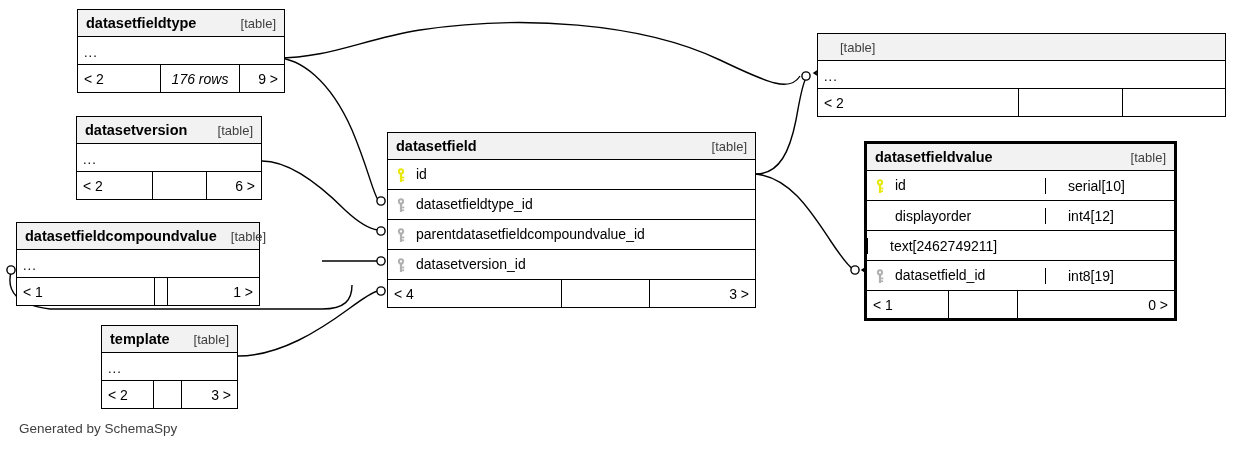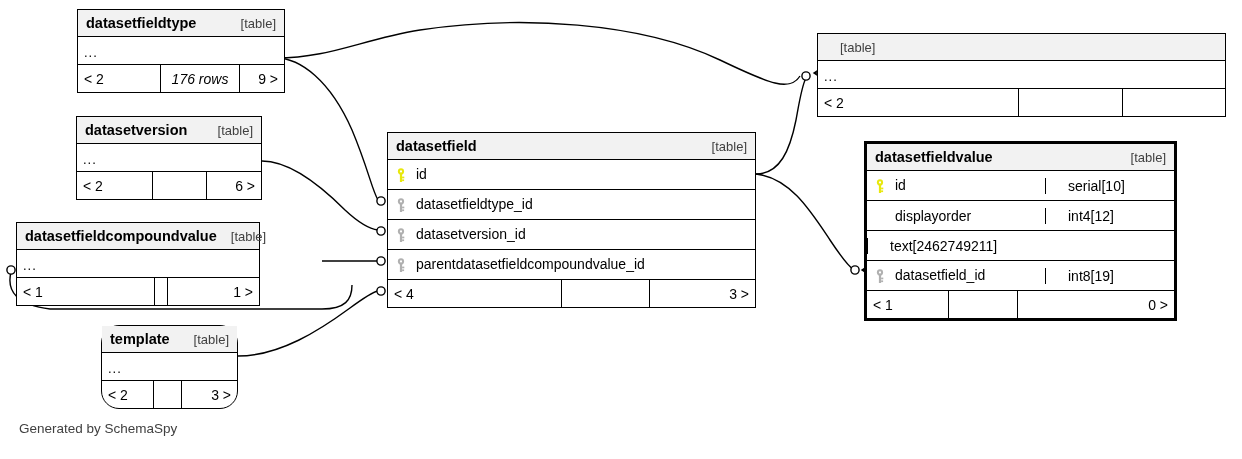--- a/index.html
+++ b/index.html
@@ -225,21 +225,21 @@
           <span class="t-name">datasetfieldcompoundvalue</span>
           <span class="t-tag">[table]</span>
         </div>
         <div class="t-ellipsis">...</div>
         <div class="t-foot">
           <div class="f-cell f-left" style="width:140px">&lt; 1</div>
           <div class="f-cell f-mid" style="flex:1 1 auto"></div>
           <div class="f-cell f-right" style="width:94px">1 &gt;</div>
         </div>
       </div>
-      <div class="table" style="left: 101px; top: 325px; width: 137px; border-radius: 18px;">
+      <div class="table" style="left: 101px; top: 325px; width: 137px;">
         <div class="t-title">
           <span class="t-name">template</span>
           <span class="t-tag">[table]</span>
         </div>
         <div class="t-ellipsis">...</div>
         <div class="t-foot">
           <div class="f-cell f-left" style="width:51px">&lt; 2</div>
           <div class="f-cell f-mid" style="flex:1 1 auto"></div>
           <div class="f-cell f-right" style="width:56px">3 &gt;</div>
         </div>
@@ -276,33 +276,33 @@
           </div>
           <div class="t-row">
             <div class="col-name">
               <span class="keyslot"><svg class="keyicon" width="10" height="15" viewBox="0 0 10 15">
                   <circle cx="5" cy="3.4" r="3.1" fill="#b0b0b0"></circle>
                   <circle cx="5" cy="3.4" r="1.1" fill="#ffffff"></circle>
                   <rect x="3.9" y="5.6" width="2.2" height="8.4" fill="#b0b0b0"></rect>
                   <rect x="6.1" y="8.6" width="2.2" height="1.7" fill="#b0b0b0"></rect>
                   <rect x="6.1" y="11.4" width="2.0" height="1.7" fill="#b0b0b0"></rect>
                 </svg></span>
-              <span>datasetversion_id</span>
+              <span>parentdatasetfieldcompoundvalue_id</span>
             </div>
           </div>
           <div class="t-row">
             <div class="col-name">
               <span class="keyslot"><svg class="keyicon" width="10" height="15" viewBox="0 0 10 15">
                   <circle cx="5" cy="3.4" r="3.1" fill="#b0b0b0"></circle>
                   <circle cx="5" cy="3.4" r="1.1" fill="#ffffff"></circle>
                   <rect x="3.9" y="5.6" width="2.2" height="8.4" fill="#b0b0b0"></rect>
                   <rect x="6.1" y="8.6" width="2.2" height="1.7" fill="#b0b0b0"></rect>
                   <rect x="6.1" y="11.4" width="2.0" height="1.7" fill="#b0b0b0"></rect>
                 </svg></span>
-              <span>parentdatasetfieldcompoundvalue_id</span>
+              <span>datasetversion_id</span>
             </div>
           </div>
         </div>
         <div class="t-foot">
           <div class="f-cell f-left" style="width:173px">&lt; 4</div>
           <div class="f-cell f-mid" style="flex:1 1 auto"></div>
           <div class="f-cell f-right" style="width:106px">3 &gt;</div>
         </div>
       </div>
       <div class="table" style="left: 817px; top: 33px; width: 409px;">

